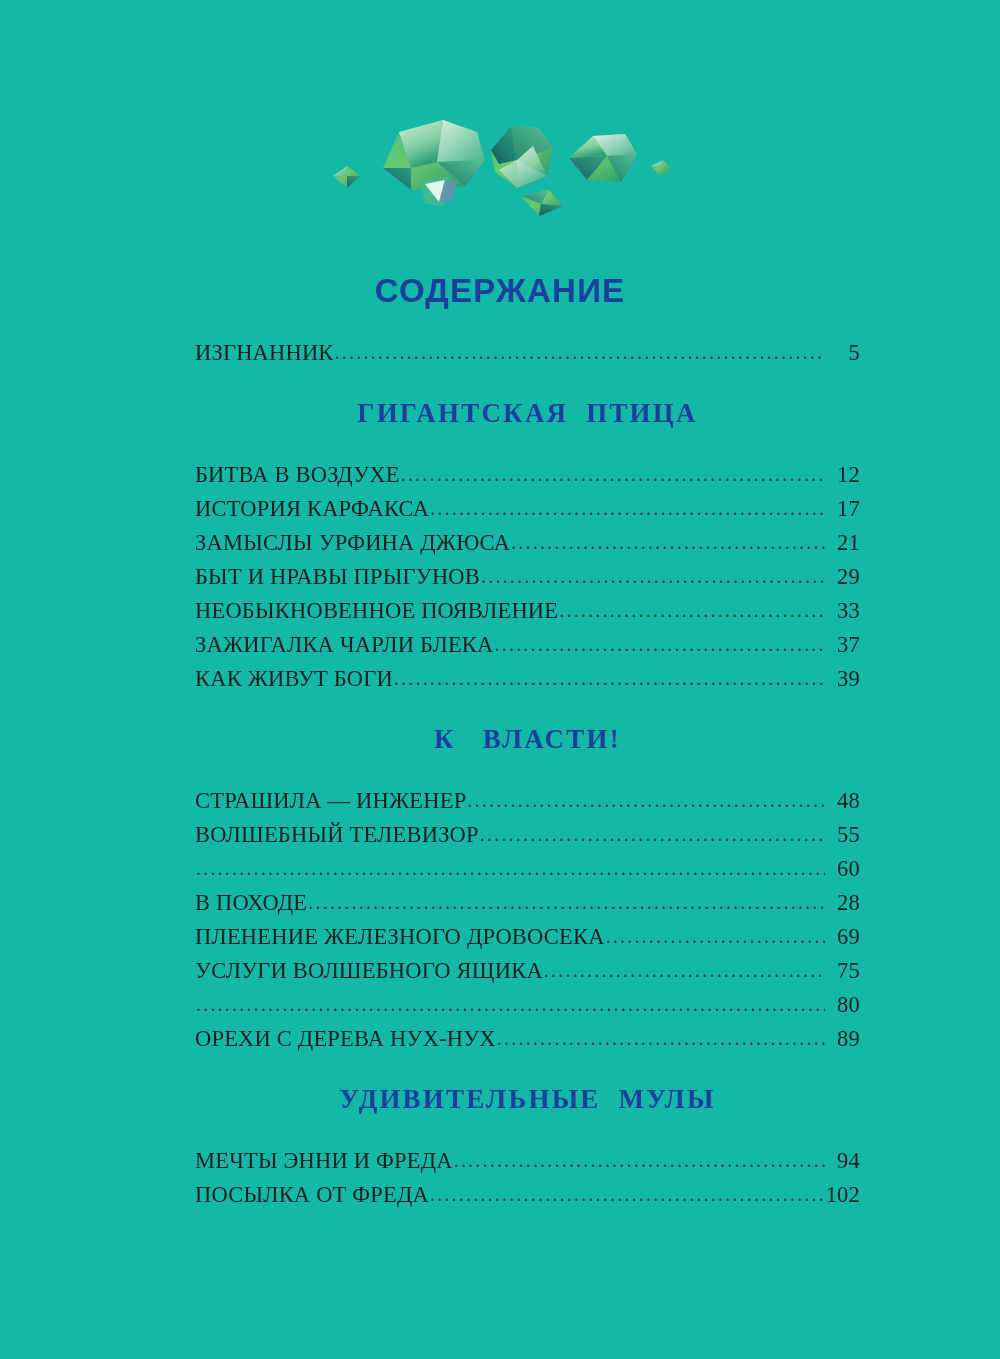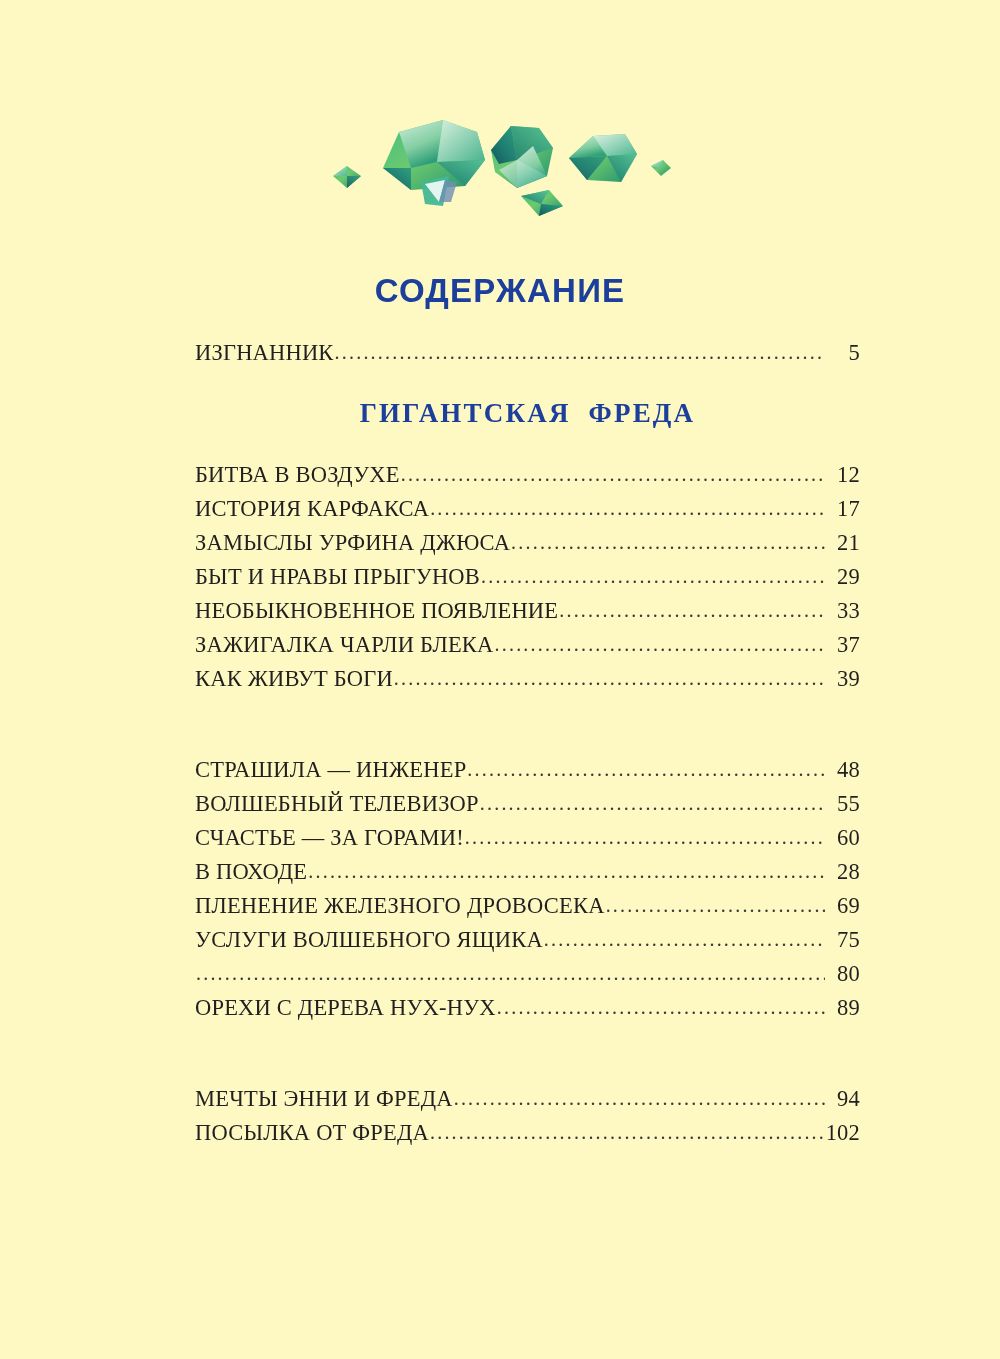--- a/index.html
+++ b/index.html
@@ -13,21 +13,21 @@
     font-family: "Liberation Serif", serif;
     color: #1a1a1a;
     position: relative;
     overflow: hidden;
   }
 
   .page {
     width: 1000px;
     height: 1359px;
     position: relative;
-    background: #fef9c3;
+    background: #14b8a6;
   }
 
   
   .ornament {
     position: absolute;
     left: 0;
     top: 110px;
     width: 1000px;
     height: 130px;
     display: flex;
@@ -184,21 +184,21 @@
 
   <div class="toc-body">
 
     <div class="entry">
       <span class="etitle">ИЗГНАННИК</span>
       <span class="leader">....................................................................................................</span>
       <span class="pagenum">5</span>
     </div>
 
     <div class="gap-before-head"></div>
-    <div class="section-heading">ГИГАНТСКАЯ  ФРЕДА</div>
+    <div class="section-heading">ГИГАНТСКАЯ  ПТИЦА</div>
     <div class="gap-after-head"></div>
 
     <div class="entry">
       <span class="etitle">БИТВА В ВОЗДУХЕ</span>
       <span class="leader">....................................................................................................</span>
       <span class="pagenum">12</span>
     </div>
     <div class="entry">
       <span class="etitle">ИСТОРИЯ КАРФАКСА</span>
       <span class="leader">....................................................................................................</span>
@@ -224,34 +224,34 @@
       <span class="leader">....................................................................................................</span>
       <span class="pagenum">37</span>
     </div>
     <div class="entry">
       <span class="etitle">КАК ЖИВУТ БОГИ</span>
       <span class="leader">....................................................................................................</span>
       <span class="pagenum">39</span>
     </div>
 
     <div class="gap-before-head"></div>
+    <div class="section-heading">К   ВЛАСТИ!</div>
     <div class="gap-after-head"></div>
 
     <div class="entry">
       <span class="etitle">СТРАШИЛА — ИНЖЕНЕР</span>
       <span class="leader">....................................................................................................</span>
       <span class="pagenum">48</span>
     </div>
     <div class="entry">
       <span class="etitle">ВОЛШЕБНЫЙ ТЕЛЕВИЗОР</span>
       <span class="leader">....................................................................................................</span>
       <span class="pagenum">55</span>
     </div>
     <div class="entry">
-      <span class="etitle">СЧАСТЬЕ — ЗА ГОРАМИ!</span>
       <span class="leader">....................................................................................................</span>
       <span class="pagenum">60</span>
     </div>
     <div class="entry">
       <span class="etitle">В ПОХОДЕ</span>
       <span class="leader">....................................................................................................</span>
       <span class="pagenum">28</span>
     </div>
     <div class="entry">
       <span class="etitle">ПЛЕНЕНИЕ ЖЕЛЕЗНОГО ДРОВОСЕКА</span>
@@ -267,20 +267,21 @@
       <span class="leader">....................................................................................................</span>
       <span class="pagenum">80</span>
     </div>
     <div class="entry">
       <span class="etitle">ОРЕХИ С ДЕРЕВА НУХ-НУХ</span>
       <span class="leader">....................................................................................................</span>
       <span class="pagenum">89</span>
     </div>
 
     <div class="gap-before-head"></div>
+    <div class="section-heading">УДИВИТЕЛЬНЫЕ  МУЛЫ</div>
     <div class="gap-after-head"></div>
 
     <div class="entry">
       <span class="etitle">МЕЧТЫ ЭННИ И ФРЕДА</span>
       <span class="leader">....................................................................................................</span>
       <span class="pagenum">94</span>
     </div>
     <div class="entry">
       <span class="etitle">ПОСЫЛКА ОТ ФРЕДА</span>
       <span class="leader">....................................................................................................</span>

